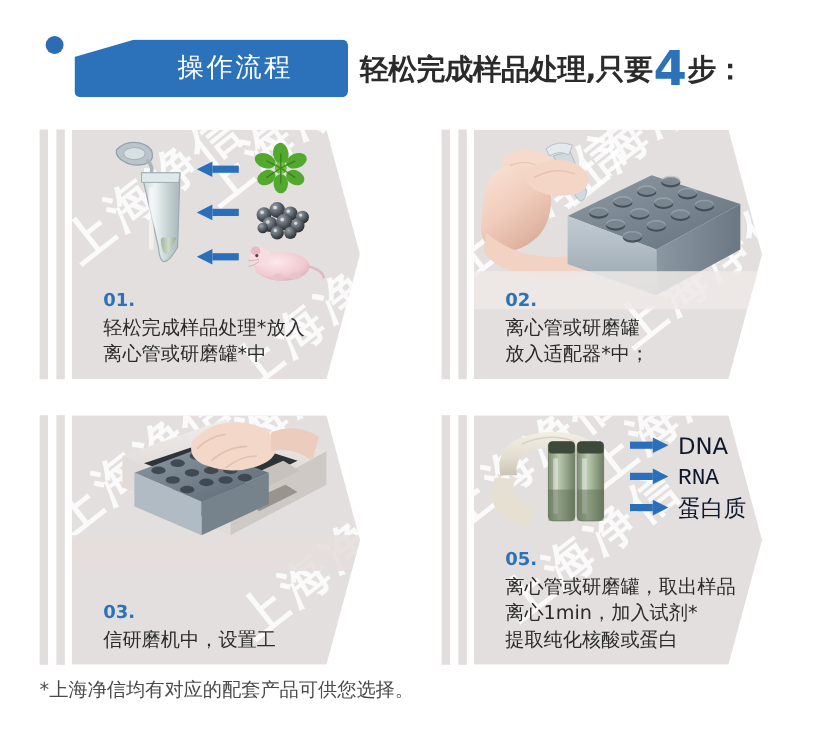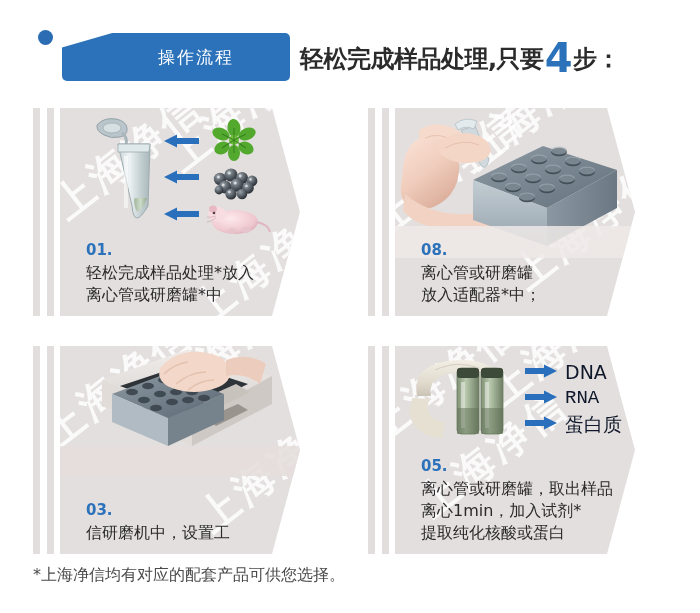--- a/index.html
+++ b/index.html
@@ -35,21 +35,21 @@
     background: #2b72bb;
     border-radius: 0 5px 5px 5px;
     clip-path: polygon(0 30%, 22% 0, 100% 0, 100% 100%, 0 100%);
   }
   #header-banner-label {
     position: absolute;
     left: 102px; top: 38px;
     width: 188px;
     text-align: center;
     color: #ffffff;
-    font-size: 17px;
+    font-size: 22px;
     letter-spacing: 2px;
     line-height: 38px;
     font-weight: normal;
     white-space: nowrap;
   }
   #header-tagline {
     position: absolute;
     left: 300px; top: 38px;
     font-size: 24px;
     font-weight: bold;
@@ -355,21 +355,21 @@
         <g>
           <path d="M44 34 q20 -14 40 -6 q10 4 12 14 q-2 10 -14 12 q-20 4 -34 -6 q-8 -6 -4 -14 z" fill="#f4d6c7"></path>
           <path d="M50 40 q18 -10 34 -3" stroke="#e0b4a1" stroke-width="1" fill="none" opacity="0.7"></path>
         </g>
 
         <rect x="0" y="118" width="240" height="32" fill="#efe9e7" opacity="0.85"></rect>
       </svg>
     </div>
 
     <div class="panel-caption">
-      <div class="panel-num">08.</div>
+      <div class="panel-num">02.</div>
       <div class="panel-line">离心管或研磨罐</div>
       <div class="panel-line">放入适配器*中；</div>
     </div>
   </div>
 </div>
 
 <div class="panel-wrap" id="panel-3" style="left:33px; top:346px; width:267px; height:208px;">
   <div class="bar b1"></div>
   <div class="bar b2"></div>
   <div class="panel-body" style="width:240px;">

